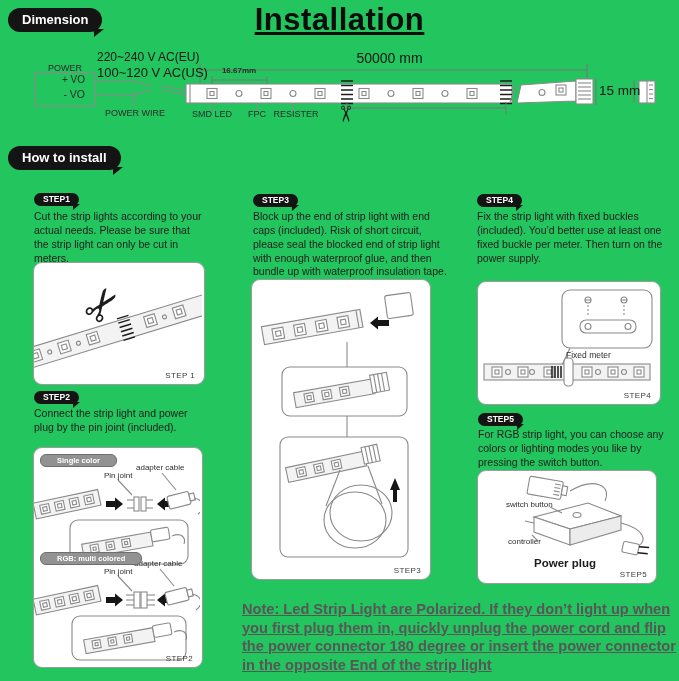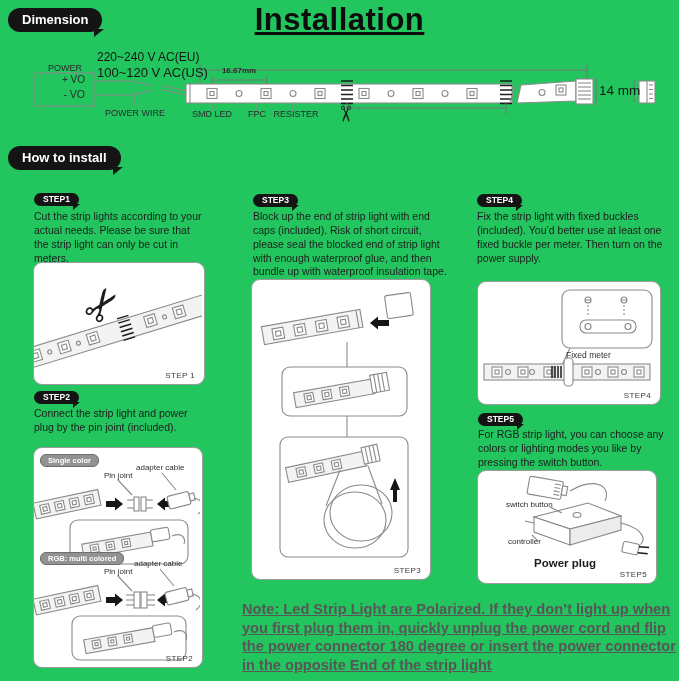--- a/index.html
+++ b/index.html
@@ -21,21 +21,21 @@
   .lbl{position:absolute;color:#2a2a2a;white-space:nowrap;font-size:9px;}
   .c{text-align:center;}
   .step-badge{position:absolute;background:#141414;color:#fff;font-size:8.5px;font-weight:bold;
           line-height:13px;height:13px;padding:0 9px;border-radius:7px;z-index:3;}
   .step-badge::after{content:"";position:absolute;right:-1px;bottom:-4px;width:0;height:0;
           border-top:6px solid #141414;border-right:7px solid transparent;}
   .step-text{position:absolute;font-size:10.5px;line-height:1.32;color:#1d1d1d;}
   .box{position:absolute;border:1.2px solid #9c9c9c;border-radius:9px;background:#fff;}
   .corner{position:absolute;right:9px;bottom:4px;font-size:8px;color:#3a3a3a;letter-spacing:.4px;}
   .mini-pill{position:absolute;background:#929292;border:1px solid #6e6e6e;color:#fff;
-          font-size:7.5px;font-weight:bold;line-height:11px;padding:0 7px;border-radius:6px;z-index:3;}
+          font-size:7.5px;font-weight:bold;line-height:11px;padding:0 16px;border-radius:6px;z-index:3;}
   .tiny{position:absolute;font-size:8px;color:#2e2e2e;white-space:nowrap;}
   .scissors{position:absolute;color:#1d1d1d;line-height:1;z-index:2;}
   .note{position:absolute;left:242px;top:600px;width:436px;font-size:14.6px;font-weight:bold;
           color:#575757;line-height:1.27;text-decoration:underline;}
 </style>
 </head>
 <body>
 
 <div class="page">
 
@@ -155,24 +155,25 @@
       <line x1="257" y1="53" x2="257" y2="62" class="s"></line>
       <line x1="293" y1="53" x2="293" y2="62" class="s"></line>
     </svg>
     <span class="lbl c" style="left:35px;top:13px;width:60px;">POWER</span>
     <span class="lbl" style="left:47px;top:24px;width:38px;text-align:right;font-size:10px;">+ VO</span>
     <span class="lbl" style="left:47px;top:38px;width:38px;text-align:right;font-size:10.5px;">- VO</span>
     <span class="lbl" style="left:97px;top:0;font-size:12px;color:#161616;">220~240 V AC(EU)</span>
     <span class="lbl" style="left:97px;top:15px;font-size:13px;color:#161616;">100~120 V AC(US)</span>
     <span class="lbl c" style="left:92px;top:58px;width:86px;">POWER WIRE</span>
     <span class="lbl c" style="left:209px;top:16px;width:60px;font-size:8px;font-weight:bold;">16.67mm</span>
+    <span class="lbl c" style="left:312px;top:0;width:155px;font-size:14px;color:#161616;">50000 mm</span>
     <span class="lbl c" style="left:184px;top:59px;width:56px;">SMD LED</span>
     <span class="lbl c" style="left:240px;top:59px;width:34px;">FPC</span>
     <span class="lbl c" style="left:267px;top:59px;width:58px;">RESISTER</span>
-    <span class="lbl" style="left:599px;top:33px;font-size:13.5px;color:#161616;">14 mm</span>
+    <span class="lbl" style="left:599px;top:33px;font-size:13.5px;color:#161616;">15 mm</span>
     <span class="scissors" style="left:336px;top:53px;font-size:22px;transform:rotate(90deg);">✂</span>
   </div>
 
   <div class="bubble" style="left:8px;top:146px;">How to install</div>
 
   <div class="step-badge" style="left:34px;top:193px;">STEP1</div>
   <div class="step-text" style="left:34px;top:210px;width:170px;">Cut the strip lights according to your actual needs. Please be sure that the strip light can only be cut in meters.</div>
   <div class="box" style="left:33px;top:262px;width:170px;height:121px;">
     <svg width="168" height="119" viewBox="0 0 168 119">
       <g transform="rotate(-17 84 66)">

